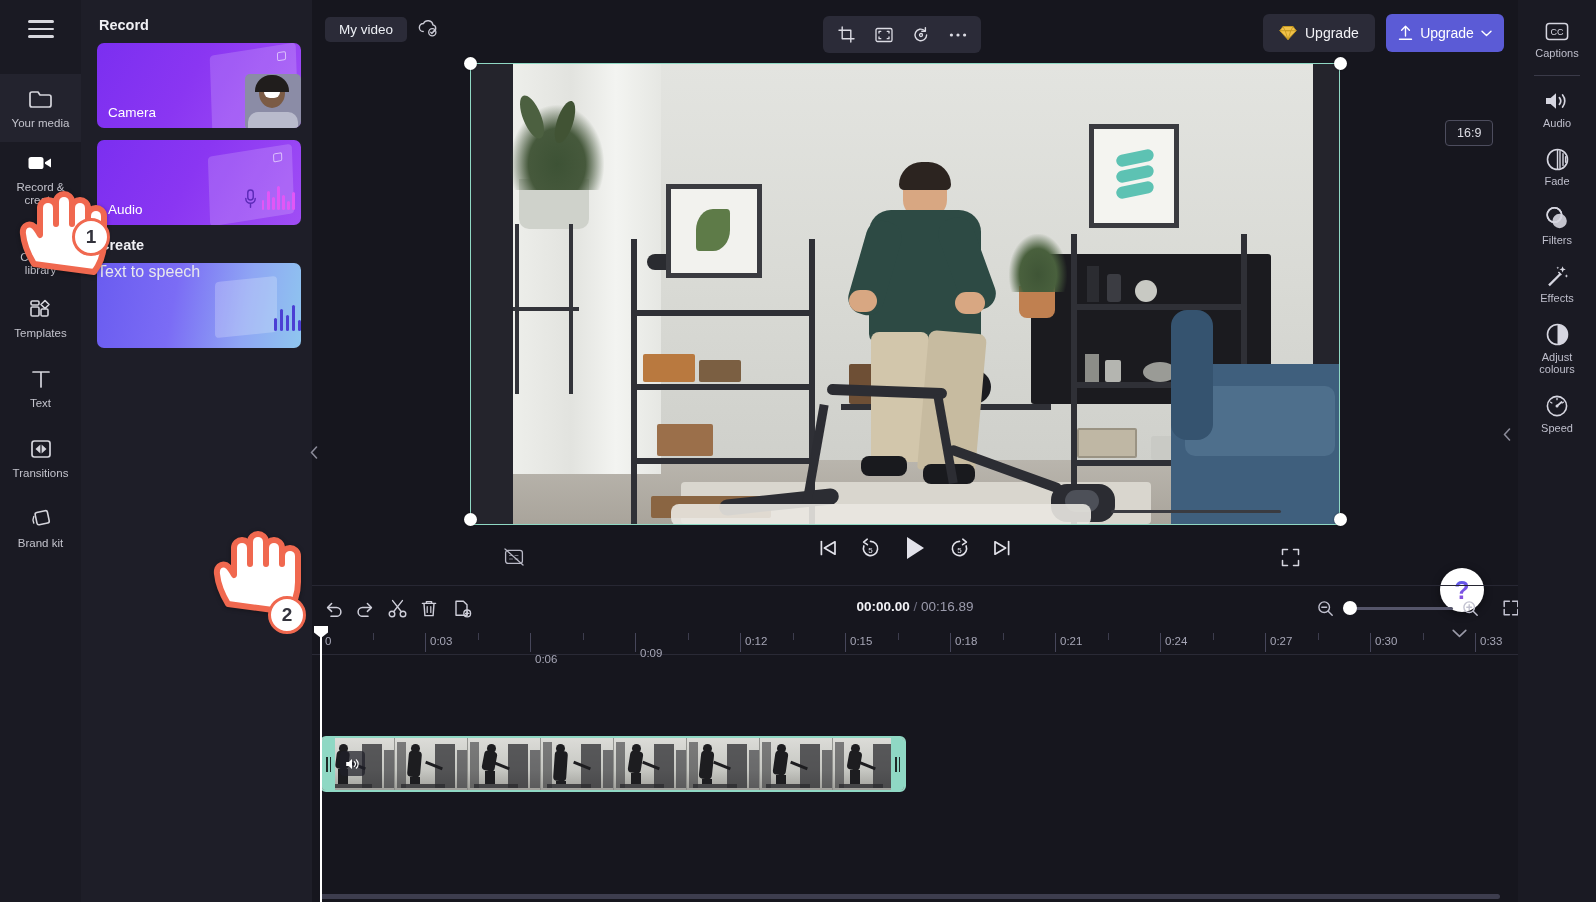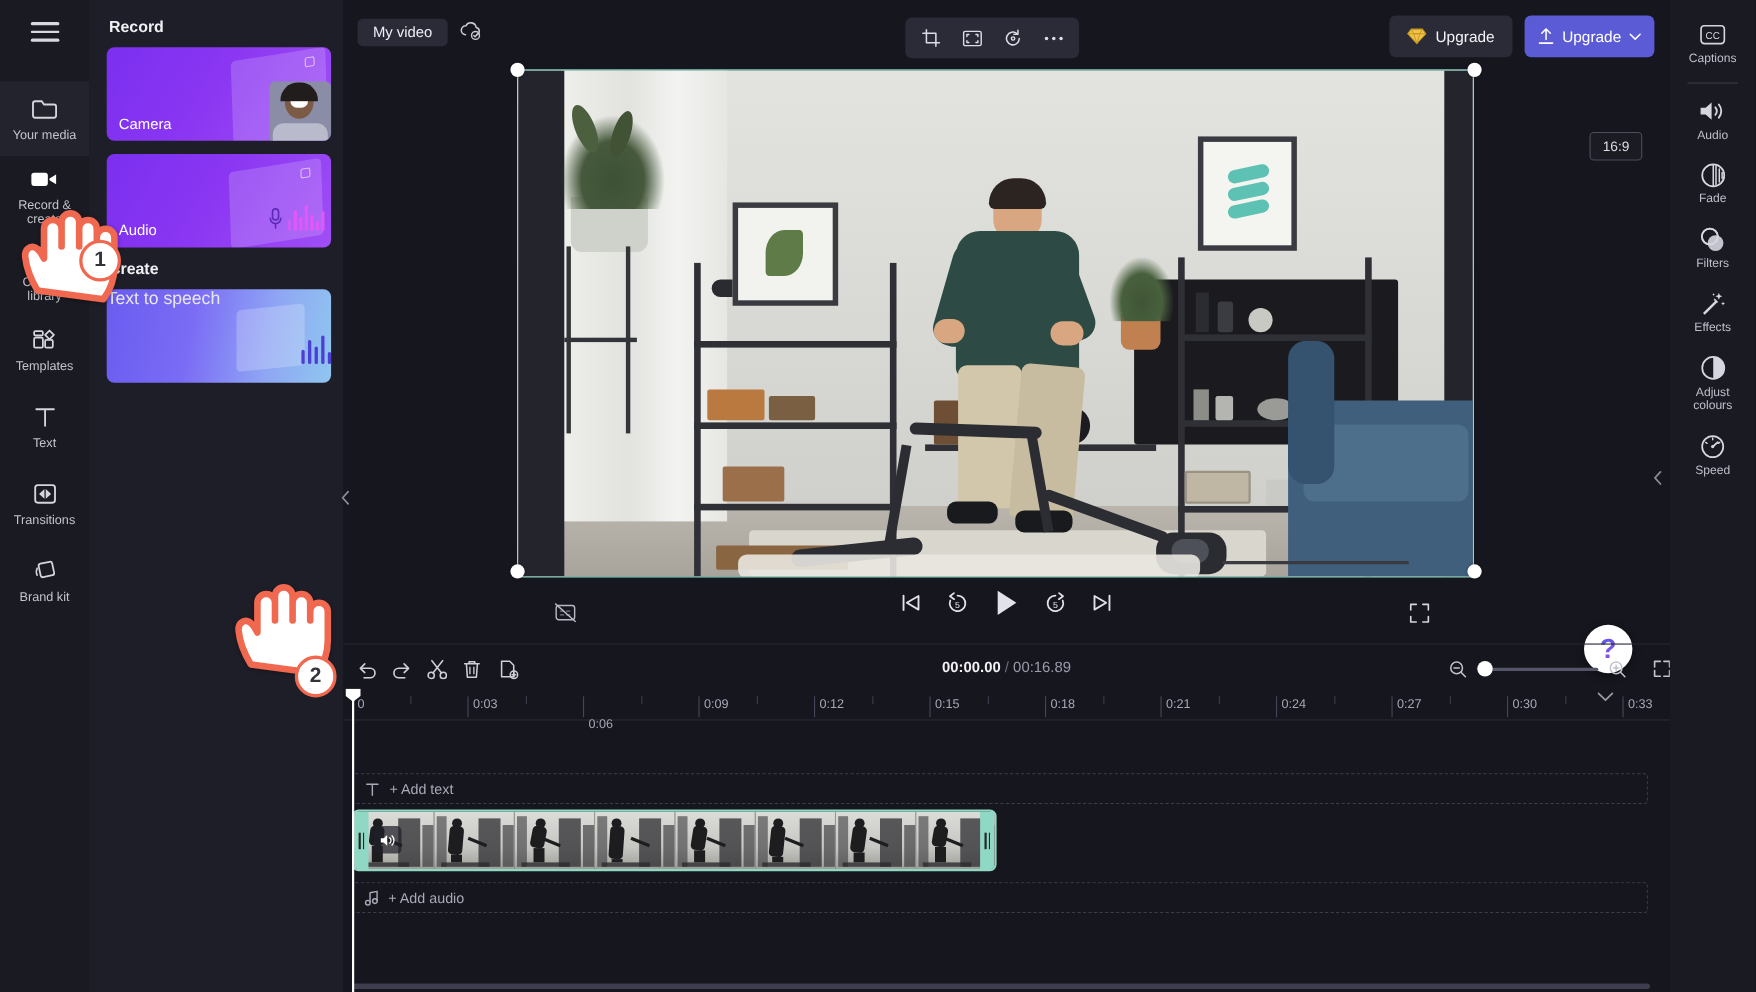--- a/index.html
+++ b/index.html
@@ -706,21 +706,21 @@
         <div class="rtick minor" style="left: 60.5px;"></div>
         <div class="rlab" style="left: 13px;">0</div>
         <div class="rtick" style="left: 113px;"></div>
         <div class="rtick minor" style="left: 165.5px;"></div>
         <div class="rlab" style="left: 118px;">0:03</div>
         <div class="rtick" style="left: 218px;"></div>
         <div class="rtick minor" style="left: 270.5px;"></div>
         <div class="rlab" style="left: 223px; margin-top: 18px;">0:06</div>
         <div class="rtick" style="left: 323px;"></div>
         <div class="rtick minor" style="left: 375.5px;"></div>
-        <div class="rlab" style="left: 328px;">0:09</div>
+        <div class="rlab" style="left: 328px; margin-top: 12px;">0:09</div>
         <div class="rtick" style="left: 428px;"></div>
         <div class="rtick minor" style="left: 480.5px;"></div>
         <div class="rlab" style="left: 433px;">0:12</div>
         <div class="rtick" style="left: 533px;"></div>
         <div class="rtick minor" style="left: 585.5px;"></div>
         <div class="rlab" style="left: 538px;">0:15</div>
         <div class="rtick" style="left: 638px;"></div>
         <div class="rtick minor" style="left: 690.5px;"></div>
         <div class="rlab" style="left: 643px;">0:18</div>
         <div class="rtick" style="left: 743px;"></div>
@@ -734,26 +734,20 @@
         <div class="rlab" style="left: 958px;">0:27</div>
         <div class="rtick" style="left: 1058px;"></div>
         <div class="rtick minor" style="left: 1110.5px;"></div>
         <div class="rlab" style="left: 1063px;">0:30</div>
         <div class="rtick" style="left: 1163px;"></div>
         <div class="rtick minor" style="left: 1215.5px;"></div>
         <div class="rlab" style="left: 1168px;">0:33</div>
       </div>
 
     <div id="tracks">
-      <div class="track-dash" style="top:48px">
-        <svg width="15" height="15" viewBox="0 0 15 15">
-            <path d="M2.4 3h10.2M7.5 3v10" stroke="currentColor" stroke-width="1.3" stroke-linecap="round"></path>
-          </svg>
-        <span>+ Add text</span>
-      </div>
 
       <div id="clip">
         <div class="film" id="film-strip">
             <div class="frame">
               <div class="fg-wall"></div>
               <div class="fg-obj" style="left:2px;top:4px;width:9px;height:46px;opacity:.55"></div>
               <div class="fg-obj" style="left:40px;top:6px;width:20px;height:44px;opacity:.75"></div>
               <div class="fg-obj" style="left:62px;top:12px;width:11px;height:38px;opacity:.6"></div>
               <div class="fg-person" style="left:16.5px;top:6px;width:9px;height:9px;border-radius:50%"></div>
               <div class="fg-person" style="left:13.8px;top:13px;width:13px;height:18px;border-radius:4px;transform:rotate(7deg)"></div>
@@ -848,28 +842,20 @@
             <i></i>
           </div>
         <div id="clip-audio">
           <svg width="15" height="14" viewBox="0 0 15 14">
               <path d="M1.2 5h2.6L7 2.1v9.8L3.8 9H1.2z" fill="currentColor"></path>
               <path d="M9.4 4.6a3.3 3.3 0 0 1 0 4.8M11.4 2.8a6 6 0 0 1 0 8.4" fill="none" stroke="currentColor" stroke-width="1.2" stroke-linecap="round"></path>
             </svg>
         </div>
       </div>
 
-      <div class="track-dash" style="top:147px">
-        <svg width="14" height="15" viewBox="0 0 14 15">
-            <path d="M5.4 11.4V2.6l6.4-1.3v8.8" fill="none" stroke="currentColor" stroke-width="1.3" stroke-linejoin="round"></path>
-            <circle cx="3.4" cy="11.6" r="2.1" fill="none" stroke="currentColor" stroke-width="1.3"></circle>
-            <circle cx="9.8" cy="10.2" r="2.1" fill="none" stroke="currentColor" stroke-width="1.3"></circle>
-          </svg>
-        <span>+ Add audio</span>
-      </div>
 
       <div id="tl-scroll"></div>
     </div>
 
     <div id="playhead-cap"></div>
     <div id="playhead"></div>
   </div>
 
   <div id="right-collapse">
     <svg width="8" height="13" viewBox="0 0 8 13">

